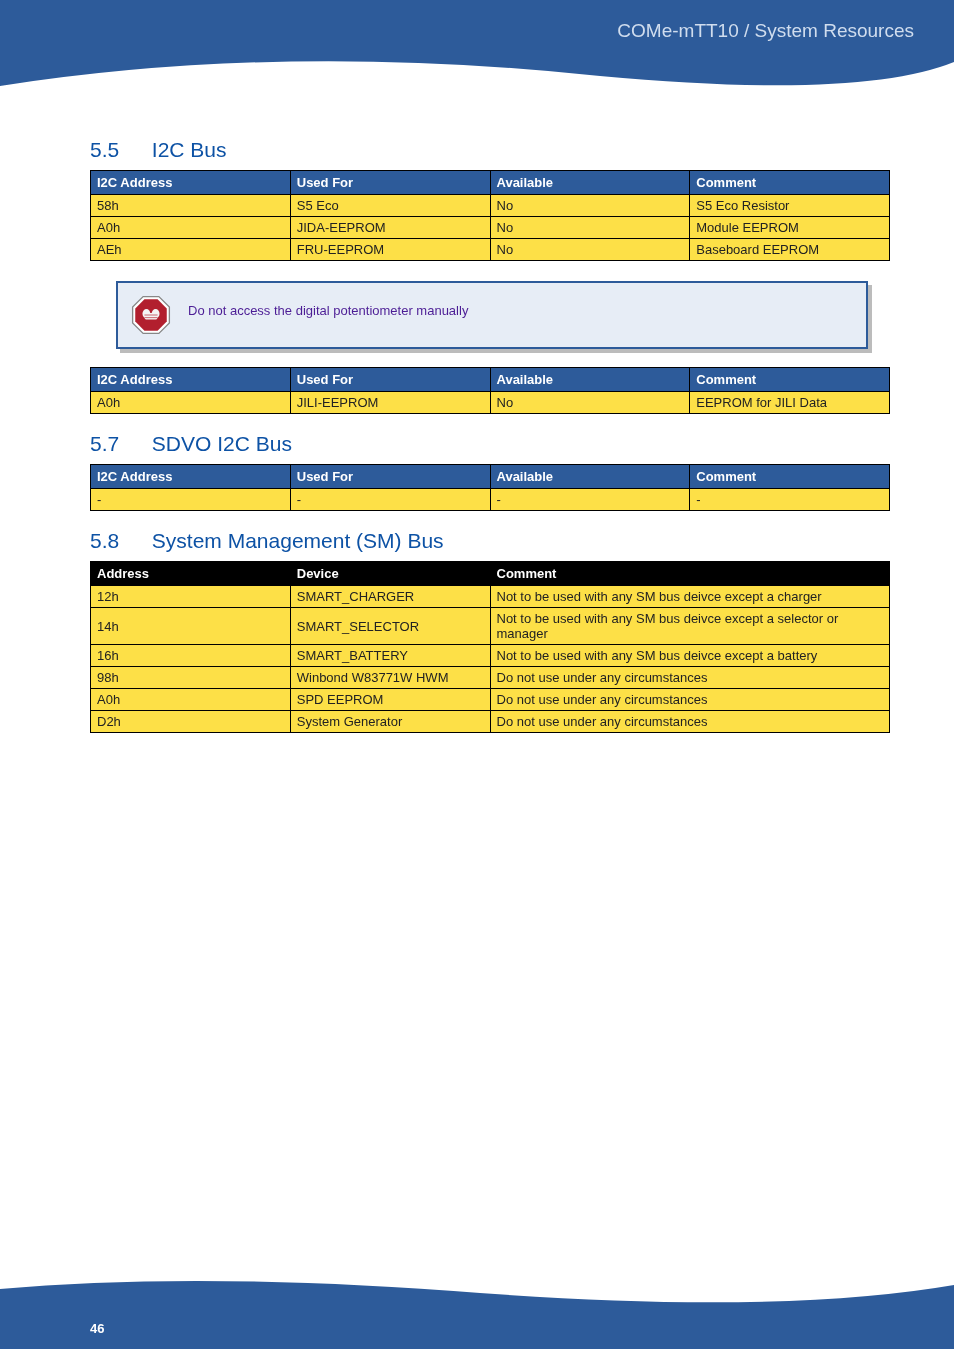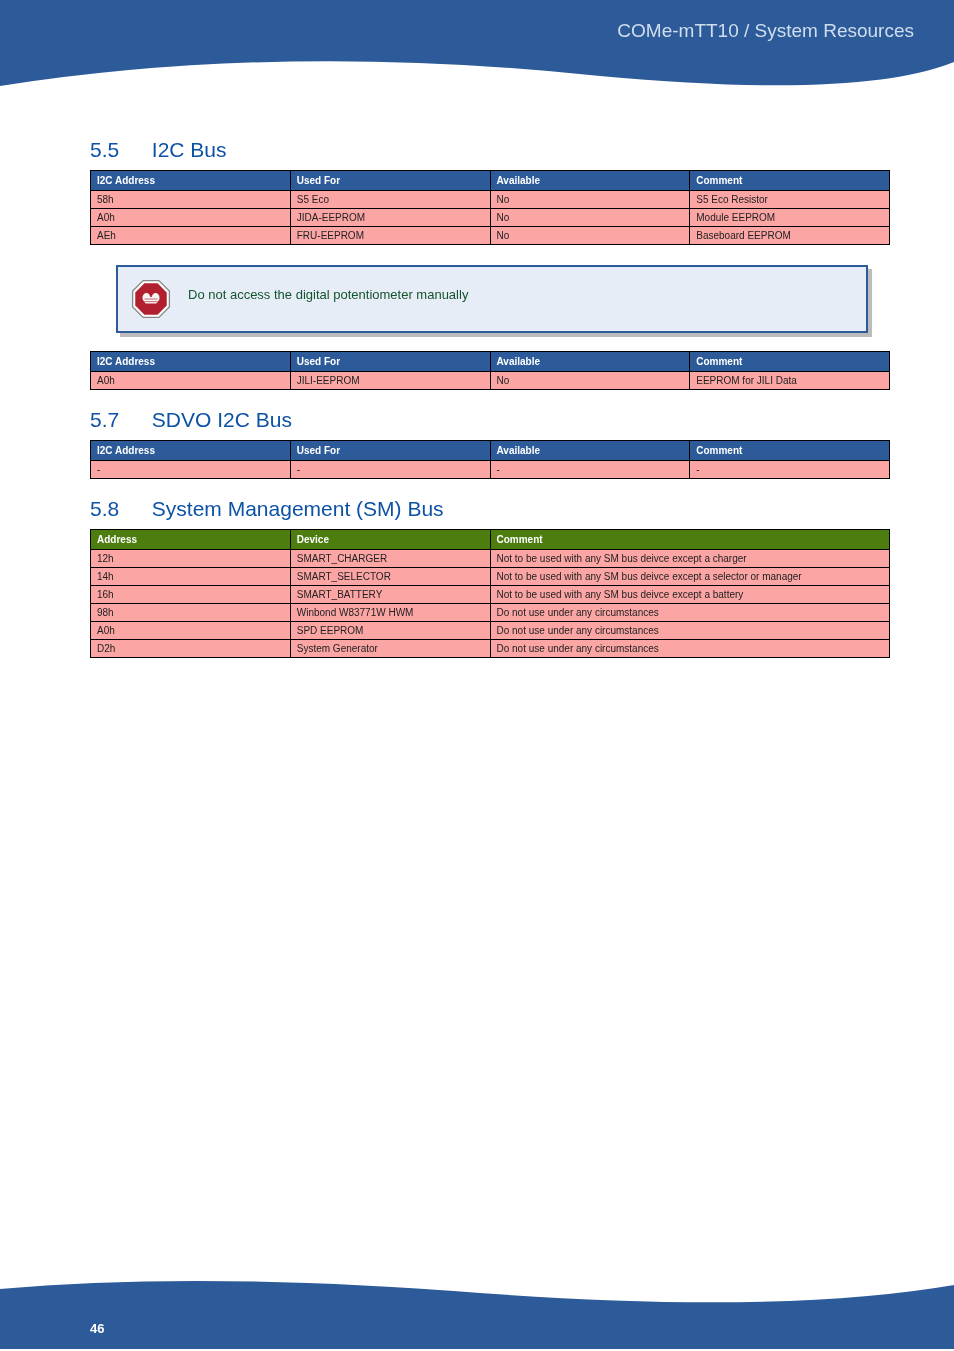--- a/index.html
+++ b/index.html
@@ -57,21 +57,21 @@
     margin-top: 18px;
     margin-bottom: 8px;
   }
   .section-heading .num {
     display: inline-block;
     width: 56px;
   }
   table.data-table {
     border-collapse: collapse;
     width: 100%;
-    font-size: 10px;
+    font-size: 13px;
     margin-bottom: 12px;
   }
   table.four-col th, table.four-col td {
     width: 25%;
   }
   table.three-col th:nth-child(1),
   table.three-col td:nth-child(1) {
     width: 25%;
   }
   table.three-col th:nth-child(2),
@@ -85,28 +85,28 @@
   table.data-table th {
     text-align: left;
     color: #ffffff;
     font-weight: bold;
     padding: 4px 6px;
     border: 1px solid #000;
   }
   table.data-table td {
     padding: 3px 6px;
     border: 1px solid #000;
-    background: #fca5a5;
+    background: #fde047;
     color: #222;
   }
   .th-blue {
     background: #2d5b9a;
   }
   .th-red {
-    background: #4d7c0f;
+    background: #000000;
   }
   
   .note-box {
     margin-top: 20px;
     margin-bottom: 18px;
     margin-left: 26px;
     width: 752px;
     position: relative;
   }
   .note-shadow {
@@ -127,21 +127,21 @@
   .note-icon {
     position: absolute;
     left: 12px;
     top: 50%;
     transform: translateY(-50%);
     width: 42px;
     height: 42px;
   }
   .note-text {
     font-size: 13px;
-    color: #14532d;
+    color: #4c1d95;
   }
   
   .footer-band {
     position: absolute;
     bottom: 2px;
     left: 0;
     width: 100%;
     height: 42px;
     background: #2d5b9a;
   }

